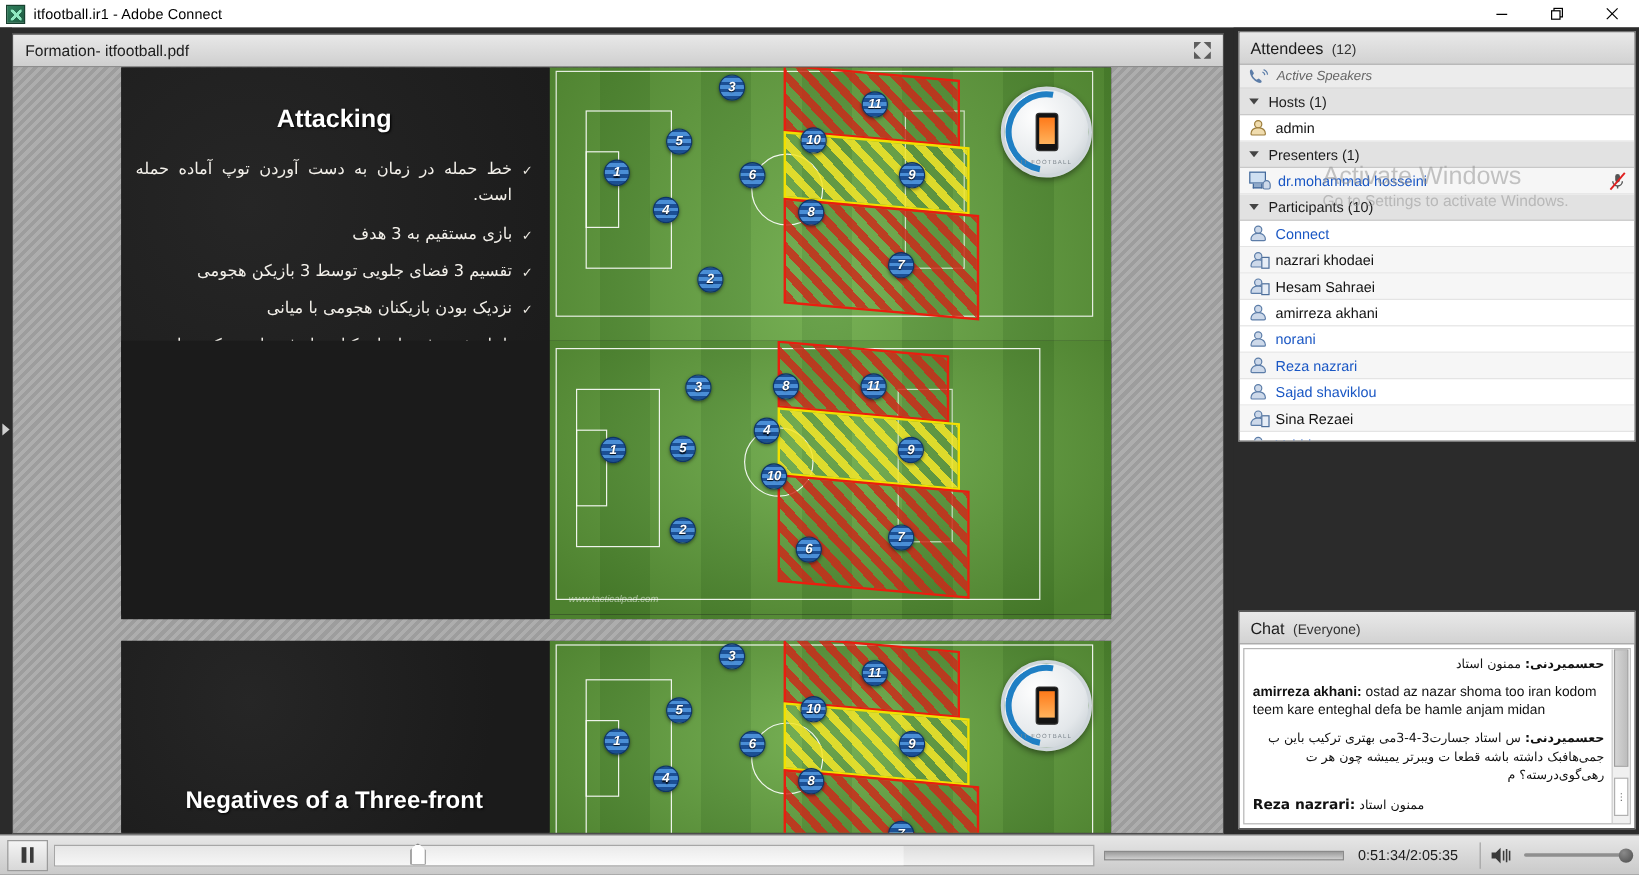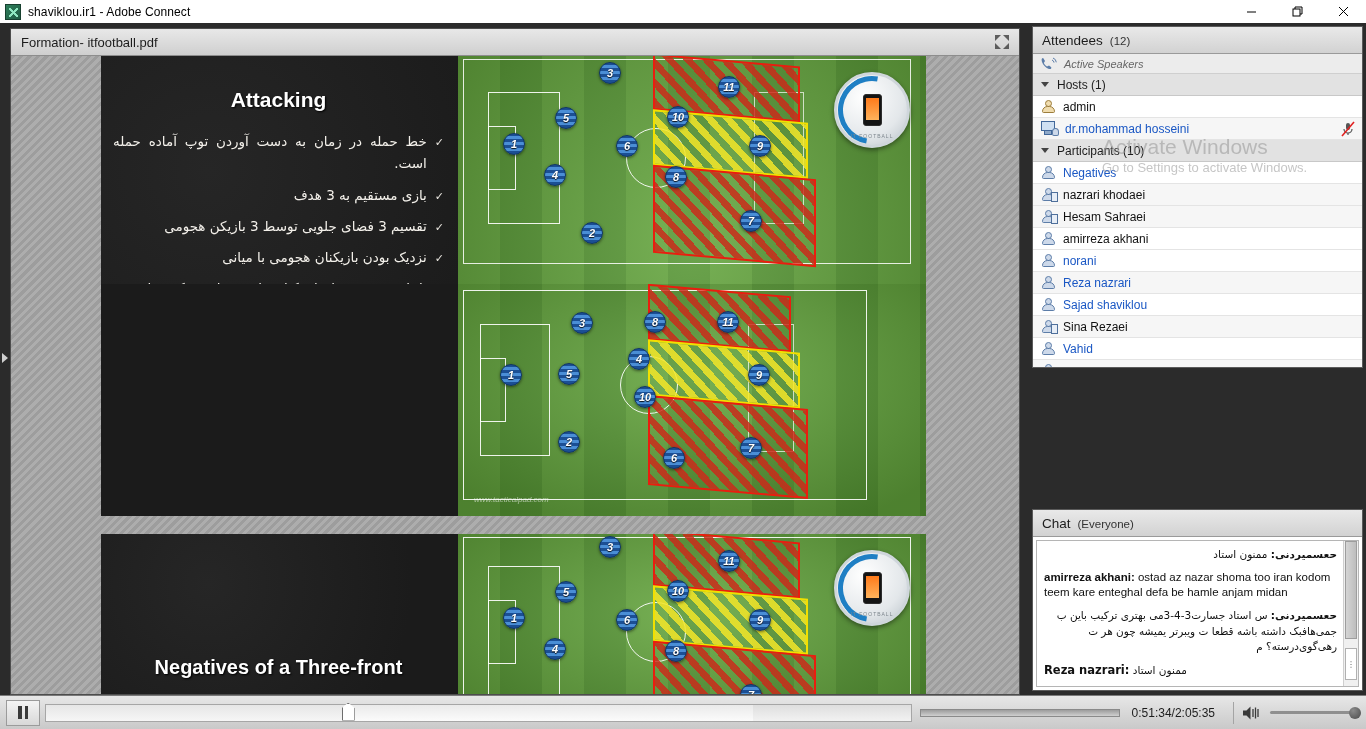--- a/index.html
+++ b/index.html
@@ -366,21 +366,21 @@
   .vol-knob {
     position: absolute; right: -5px; top: -4.5px; width: 12px; height: 12px;
     border-radius: 50%; background: radial-gradient(circle at 35% 30%, #8a8a8a, #4a4a4a);
   }
 </style>
 </head>
 <body>
 
 <div class="titlebar">
   <div class="titlebar-icon"></div>
-  <div class="titlebar-text">shaviklou.ir1 - Adobe Connect</div>
+  <div class="titlebar-text">itfootball.ir1 - Adobe Connect</div>
   <div class="win-controls">
     <div class="win-btn">
       <svg width="11" height="11" viewBox="0 0 11 11">
           <line x1="1" y1="6" x2="10" y2="6" stroke="#000" stroke-width="1"></line>
         </svg>
     </div>
     <div class="win-btn">
       <svg width="11" height="11" viewBox="0 0 11 11">
         <rect x="1" y="3" width="7" height="7" fill="none" stroke="#000" stroke-width="1"></rect>
         <polyline points="3,3 3,1 10,1 10,8 8,8" fill="none" stroke="#000" stroke-width="1"></polyline>
@@ -574,20 +574,24 @@
           <span class="glabel">Hosts (1)</span>
         </div>
         <div class="att-row">
           <span class="user-ico host">
               <span class="head"></span>
               <span class="body"></span>
             </span>
           <span class="att-name">admin</span>
         </div>
 
+        <div class="group-row">
+          <span class="caret"></span>
+          <span class="glabel">Presenters (1)</span>
+        </div>
         <div class="att-row alt">
           <span class="pres-ico">
             <span class="mon"></span>
               <span class="stand"></span>
               <span class="pers"></span>
           </span>
           <span class="att-name link">dr.mohammad hosseini</span>
           <svg class="mute-icon" viewBox="0 0 14 16">
             <rect x="5" y="2" width="4" height="7" rx="2" fill="#555"></rect>
             <path d="M3 8 a4 4 0 0 0 8 0" stroke="#555" stroke-width="1.2" fill="none"></path>
@@ -599,21 +603,21 @@
         <div class="group-row">
           <span class="caret"></span>
           <span class="glabel">Participants (10)</span>
         </div>
 
         <div class="att-row">
           <span class="user-ico">
               <span class="head"></span>
               <span class="body"></span>
             </span>
-          <span class="att-name link">Negatives</span>
+          <span class="att-name link">Connect</span>
         </div>
         <div class="att-row alt">
           <span class="user-ico cam">
               <span class="head"></span>
               <span class="body"></span>
               <span class="screen"></span>
             </span>
           <span class="att-name">nazrari khodaei</span>
         </div>
         <div class="att-row alt">

